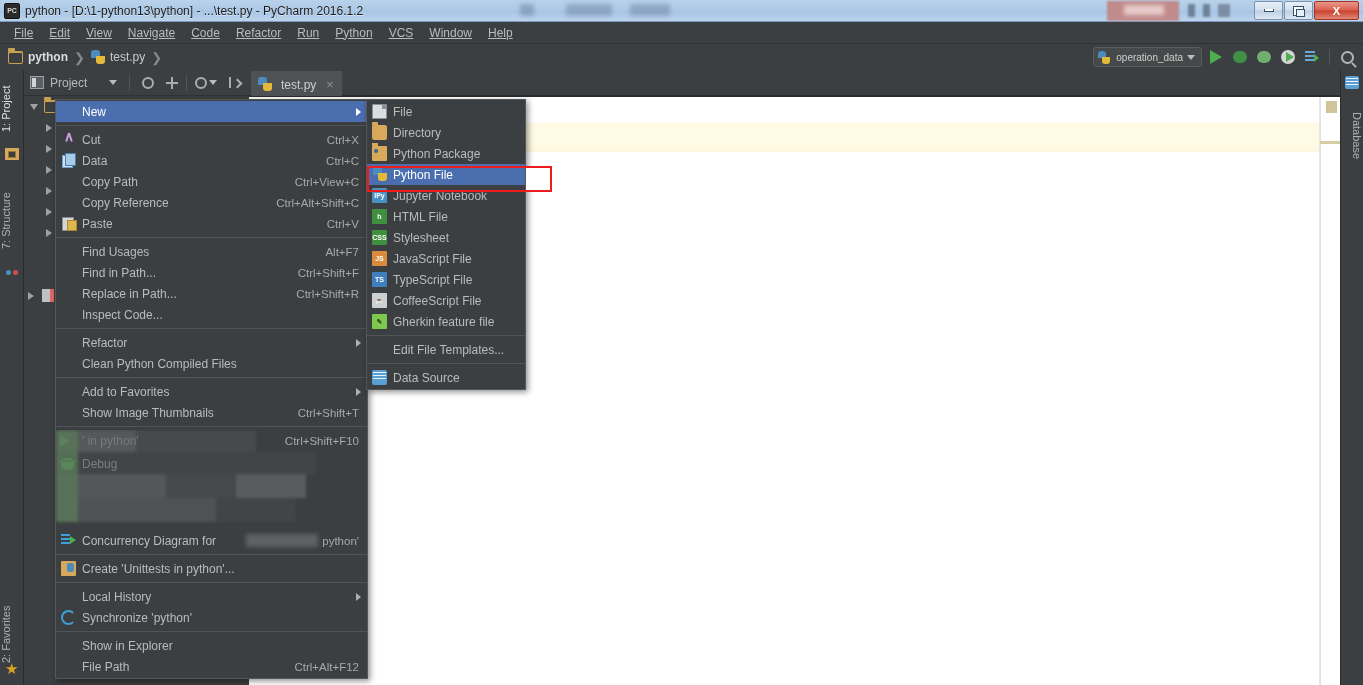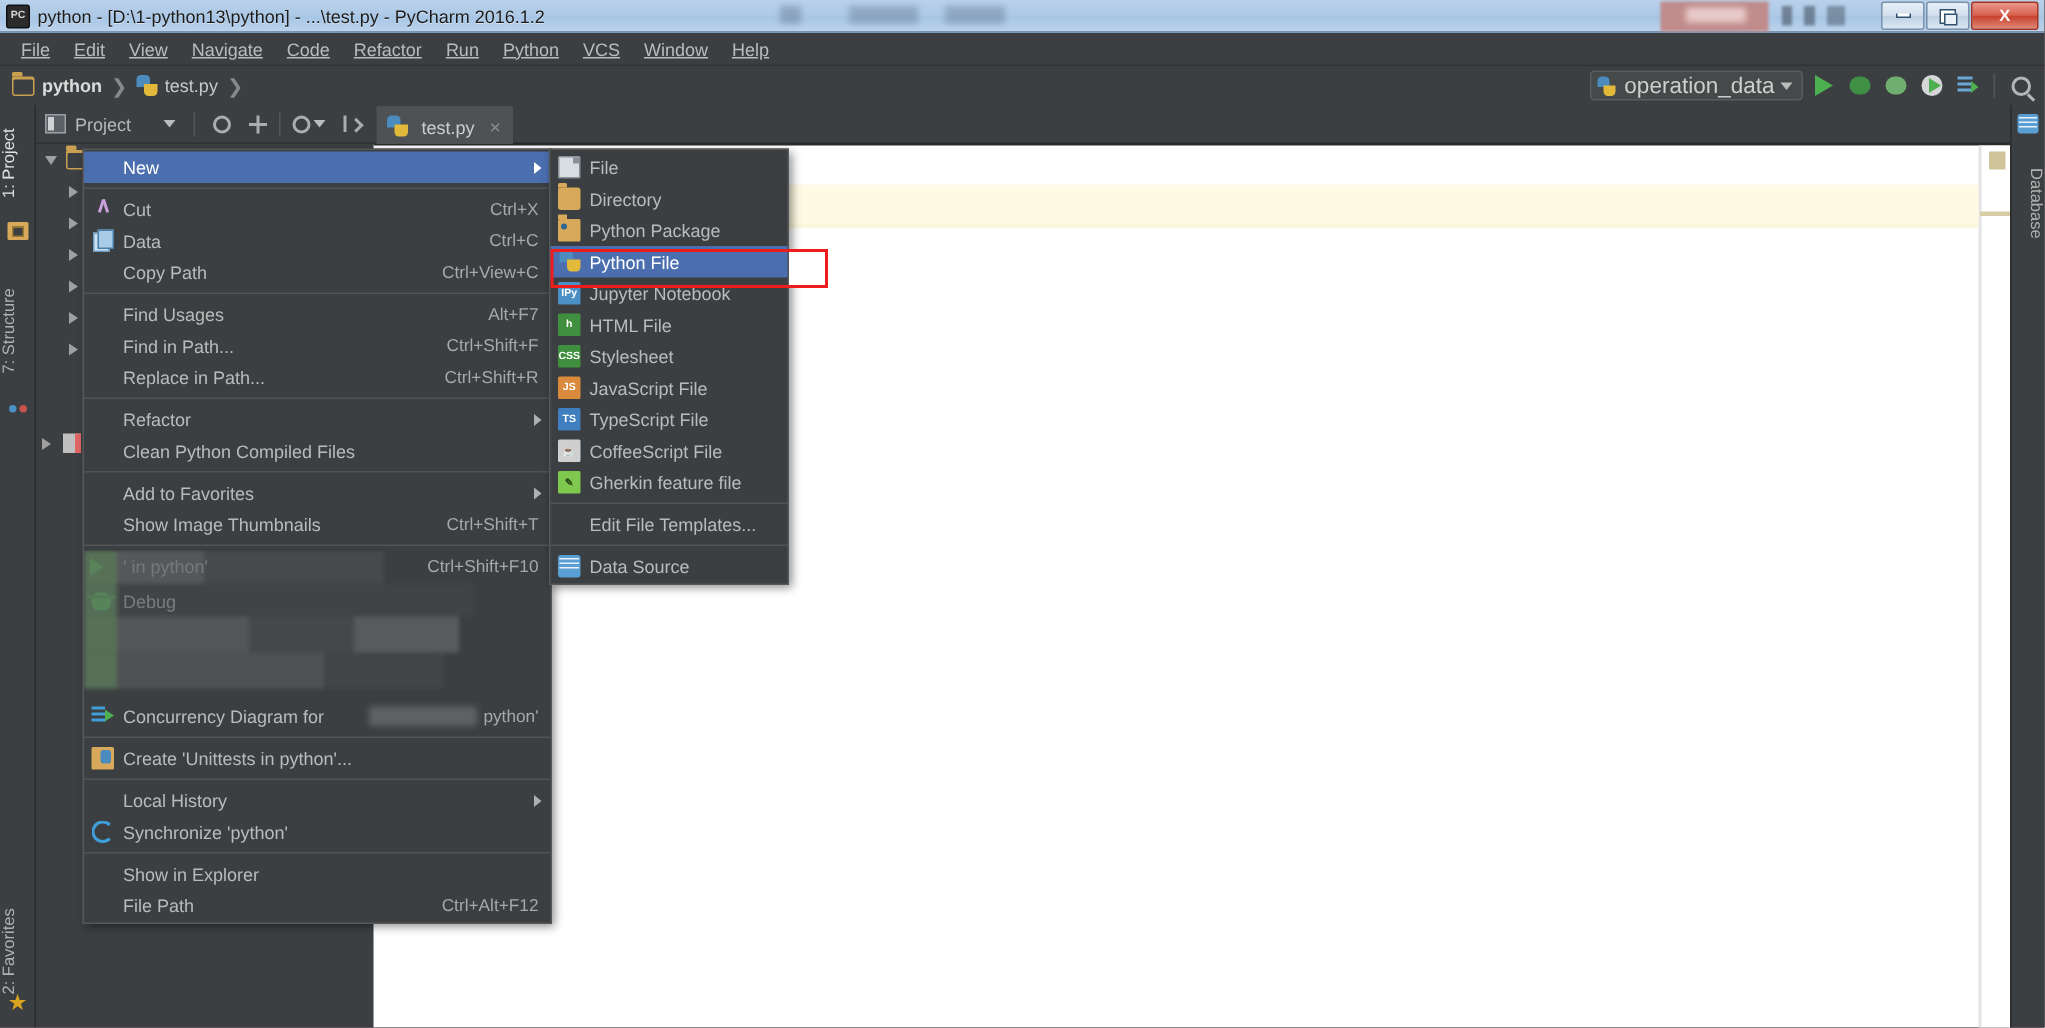--- a/index.html
+++ b/index.html
@@ -116,21 +116,21 @@
   .ico-py .pg-top { position:absolute; left:0; top:0; width:9px; height:8px; background:#4b8bbe; border-radius:3px 3px 0 0; }
   .ico-py .pg-bot { position:absolute; left:5px; top:6px; width:9px; height:8px; background:#e3b93b; border-radius:0 0 3px 3px; }
 
   
   .runbar { position: absolute; right: 6px; top: 46px; height: 22px; display: flex; align-items: center; gap: 4px; }
   .runconfig {
     display: flex; align-items: center; gap: 4px;
     border: 1px solid #5a5d5f; border-radius: 3px; padding: 1px 6px 1px 4px;
     background: #45494a; height: 20px;
   }
-  .runconfig .lbl { font-size: 15px; color: #cfcfcf; }
+  .runconfig .lbl { font-size: 10px; color: #cfcfcf; }
   .caret-down { width:0;height:0;border-left:4px solid transparent;border-right:4px solid transparent;border-top:5px solid #bbb; }
   .tbtn { width: 20px; height: 20px; display:flex; align-items:center; justify-content:center; }
   .tri-run { width:0;height:0;border-top:7px solid transparent;border-bottom:7px solid transparent;border-left:12px solid #4caf50; }
   .sep-v { width:1px; height:16px; background:#555; margin: 0 3px; }
   .mag {
     width:13px;height:13px;border:2px solid #b5b5b5;border-radius:50%; position:relative;
   }
   .mag::after { content:''; position:absolute; right:-5px; bottom:-4px; width:6px;height:2px;background:#b5b5b5; transform:rotate(45deg); }
 
   
@@ -502,33 +502,45 @@
     </div>
     <div class="citem">
       <span class="cico ico-copy"></span>
       <span>Data</span>
       <span class="cshort">Ctrl+C</span>
     </div>
     <div class="citem">
       <span>Copy Path</span>
       <span class="cshort">Ctrl+View+C</span>
     </div>
+    <div class="citem">
+      <span>Copy Reference</span>
+      <span class="cshort">Ctrl+Alt+Shift+C</span>
+    </div>
+    <div class="citem">
+      <span class="cico ico-paste"></span>
+      <span>Paste</span>
+      <span class="cshort">Ctrl+V</span>
+    </div>
     <div class="csep"></div>
 
     <div class="citem">
       <span>Find Usages</span>
       <span class="cshort">Alt+F7</span>
     </div>
     <div class="citem">
       <span>Find in Path...</span>
       <span class="cshort">Ctrl+Shift+F</span>
     </div>
     <div class="citem">
       <span>Replace in Path...</span>
       <span class="cshort">Ctrl+Shift+R</span>
+    </div>
+    <div class="citem">
+      <span>Inspect Code...</span>
     </div>
     <div class="csep"></div>
 
     <div class="citem">
       <span>Refactor</span>
       <span class="carrow"></span>
     </div>
     <div class="citem">
       <span>Clean Python Compiled Files</span>
     </div>

